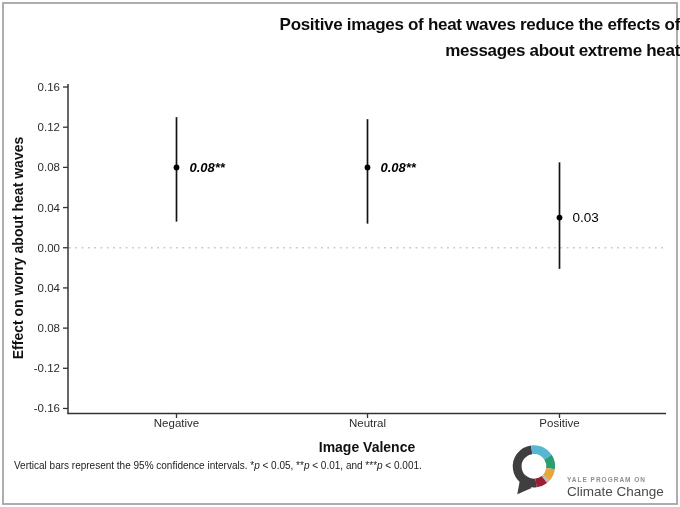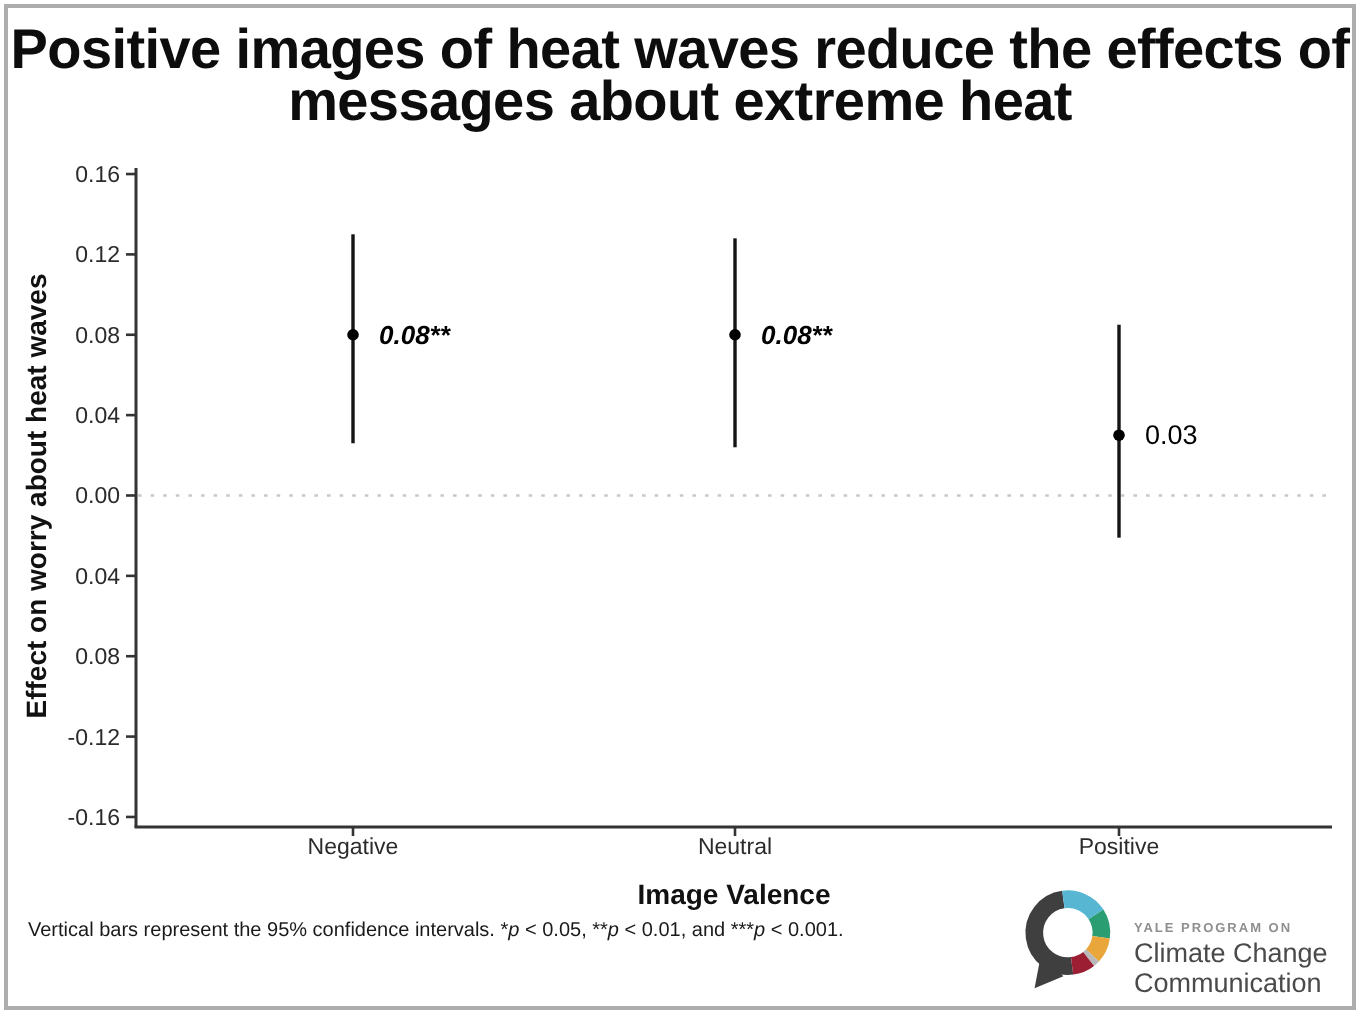--- a/index.html
+++ b/index.html
@@ -5,22 +5,22 @@
   html,body{margin:0;padding:0;background:#e8e8e8;}
   #frame{
     position:relative; width:680px; height:507px; background:#ffffff;
     font-family:"Liberation Sans", sans-serif; overflow:hidden;
     box-sizing:border-box;
   }
   #inner-border{
     position:absolute; inset:2px; border:2px solid #adadad; pointer-events:none;
   }
   #chart-title{
-    position:absolute; left:0; right:0; top:12px; text-align:center;
-    font-size:28px; font-weight:700; letter-spacing:-0.3px; line-height:26px;
+    position:absolute; left:0; right:0; top:12px; text-align:right;
+    font-size:17px; font-weight:700; letter-spacing:-0.3px; line-height:26px;
     color:#0d0d0d;
   }
   #plot-svg{ position:absolute; left:0; top:0; }
   #y-axis-title{
     position:absolute; left:18px; top:248px; transform:translate(-50%,-50%) rotate(-90deg);
     white-space:nowrap; font-size:14px; font-weight:700; color:#111;
   }
   #x-axis-title{
     position:absolute; left:367px; top:447px; transform:translate(-50%,-50%);
     white-space:nowrap; font-size:14px; font-weight:700; color:#111;
@@ -106,16 +106,15 @@
       <path d="M 25.5 8.2 A 18 18 0 0 1 43.1 16.2" fill="none" stroke-width="9.5" stroke="#57b7d3"></path>
       <path d="M 43.1 16.2 A 18 18 0 0 1 45.8 28.5" fill="none" stroke-width="9.5" stroke="#2a9e72"></path>
       <path d="M 45.8 28.5 A 18 18 0 0 1 41.2 38.3" fill="none" stroke-width="9.5" stroke="#e9a63b"></path>
       <path d="M 41.2 38.3 A 18 18 0 0 1 39.1 40.2" fill="none" stroke-width="9.5" stroke="#b9b9b9"></path>
       <path d="M 39.1 40.2 A 18 18 0 0 1 30.2 43.9" fill="none" stroke-width="9.5" stroke="#9b1e32"></path>
       <path d="M 10 56 L 25.5 49.5 L 13.5 37.5 Z" stroke="none" fill="#3f3f3f"></path>
     </svg>
     <div id="logo-text">
       <div id="logo-kicker">YALE PROGRAM ON</div>
       <div class="logo-name">Climate Change</div>
-      <div class="logo-name">Communication</div>
     </div>
   </div>
 </div>
 
 </body></html>

